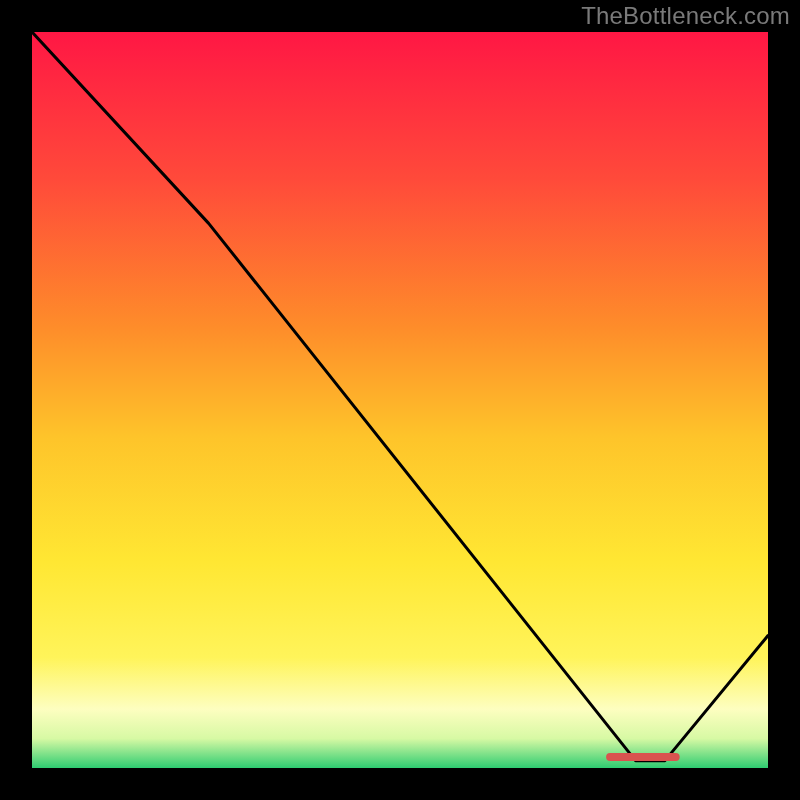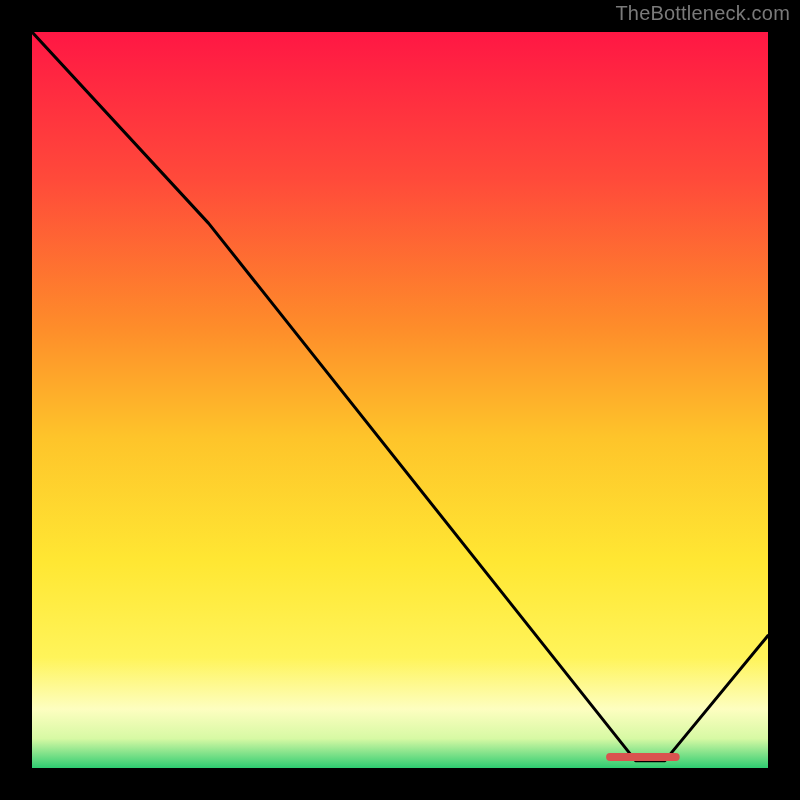--- a/index.html
+++ b/index.html
@@ -8,21 +8,21 @@
     width: 800px;
     height: 800px;
     background: #000;
     position: relative;
   }
   .watermark {
     position: absolute;
     top: 2px;
     right: 10px;
     font-family: Arial, Helvetica, sans-serif;
-    font-size: 20px;
+    font-size: 24px;
     font-weight: 500;
     color: #7a7a7a;
     letter-spacing: 0.2px;
   }
   .plot {
     position: absolute;
     top: 32px;
     left: 32px;
     width: 736px;
     height: 736px;

